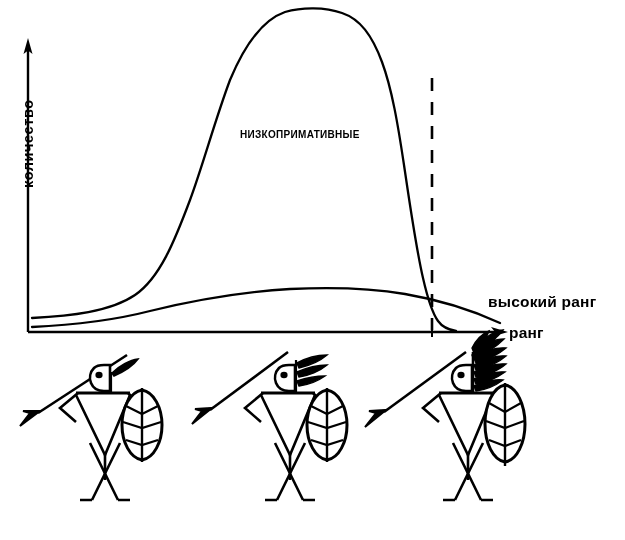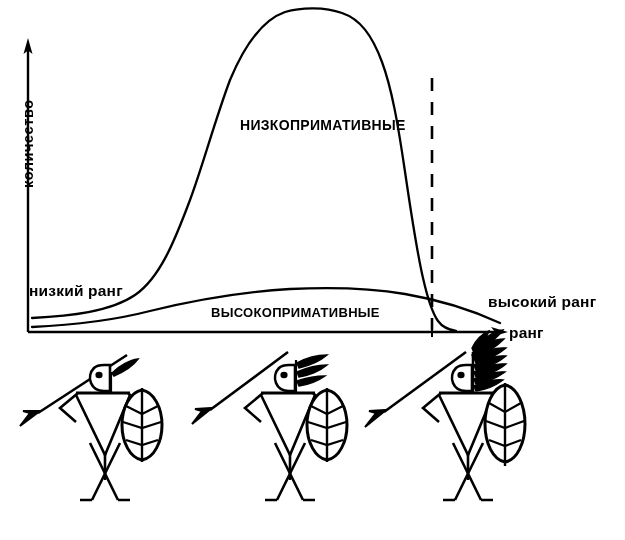--- a/index.html
+++ b/index.html
@@ -37,22 +37,22 @@
   #label-ylabel {
     transform-origin: 0 0;
     transform: rotate(-90deg);
     left: 20px;
     top: 188px;
     font-size: 14.5px;
     letter-spacing: 0.6px;
   }
   #label-low-primative {
     left: 240px;
-    top: 117px;
-    font-size: 14px;
+    top: 129px;
+    font-size: 10px;
     letter-spacing: 0.3px;
   }
   #label-high-primative {
     left: 211px;
     top: 305px;
     font-size: 13px;
     letter-spacing: 0.3px;
   }
   #label-low-rank {
     left: 29px;
@@ -216,20 +216,18 @@
                  M 486,421 L 505,428 L 524,421
                  M 489,440 L 505,446 L 521,440" stroke-width="2.2"></path>
       </g>
     </g>
   </svg>
 
   <div class="lbl" id="label-ylabel">количество</div>
 
   <div class="lbl" id="label-low-primative">НИЗКОПРИМАТИВНЫЕ</div>
 
-  <div class="lbl" id="label-high-primative">ВЫСОКОПРИМАТИВНЫЕ</div>
-
-  <div class="lbl" id="label-low-rank">низкий ранг</div>
+
 
   <div class="lbl" id="label-high-rank">высокий ранг</div>
 
   <div class="lbl" id="label-xaxis">ранг</div>
 </div>
 
 </body></html>

